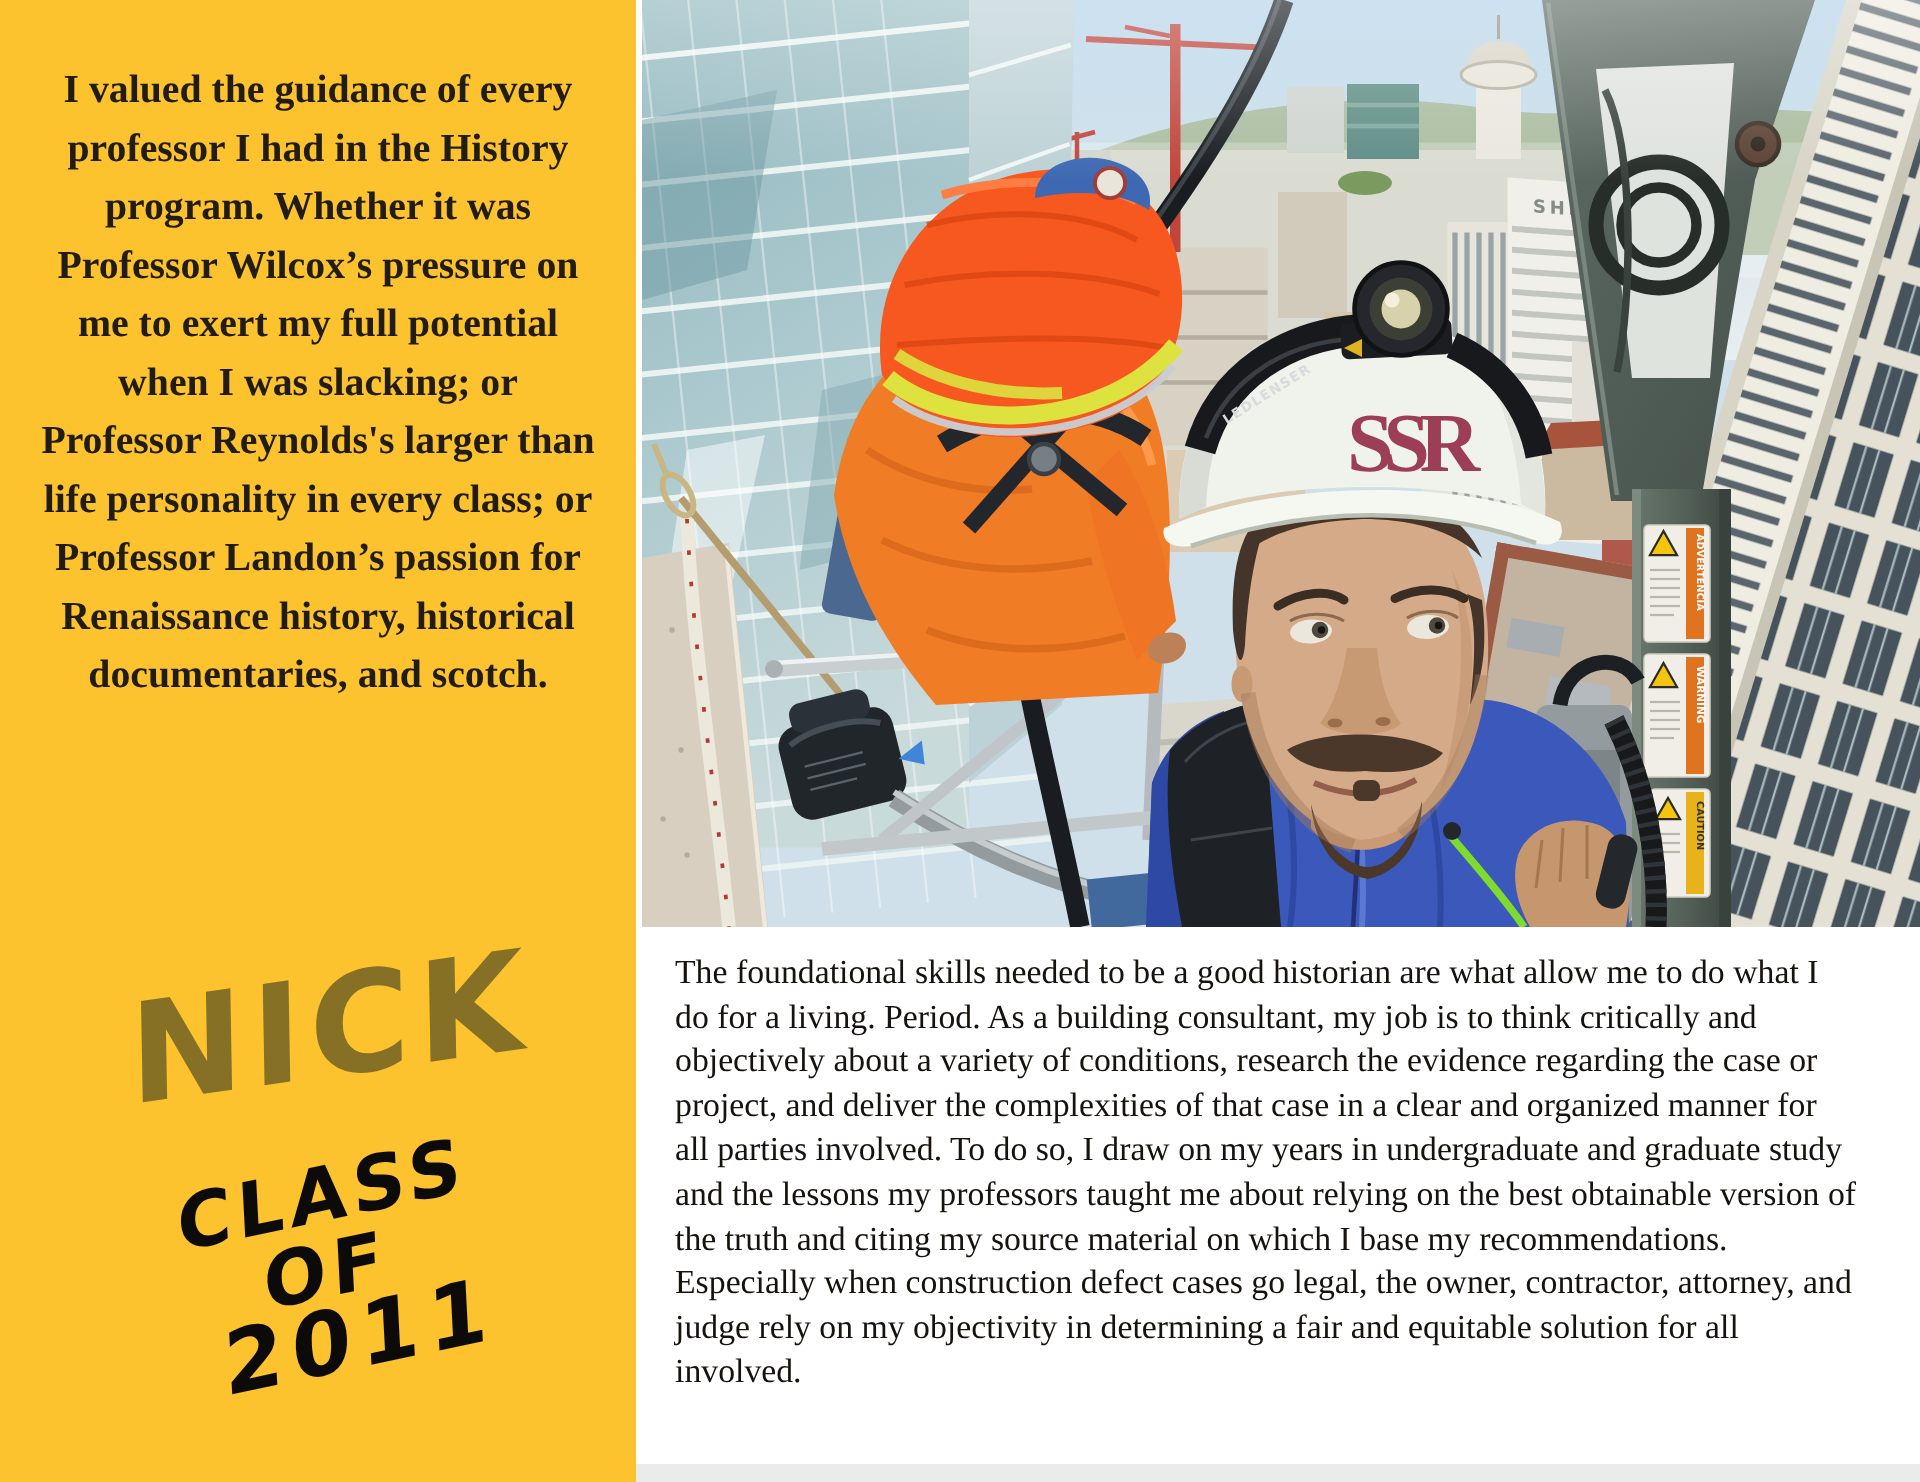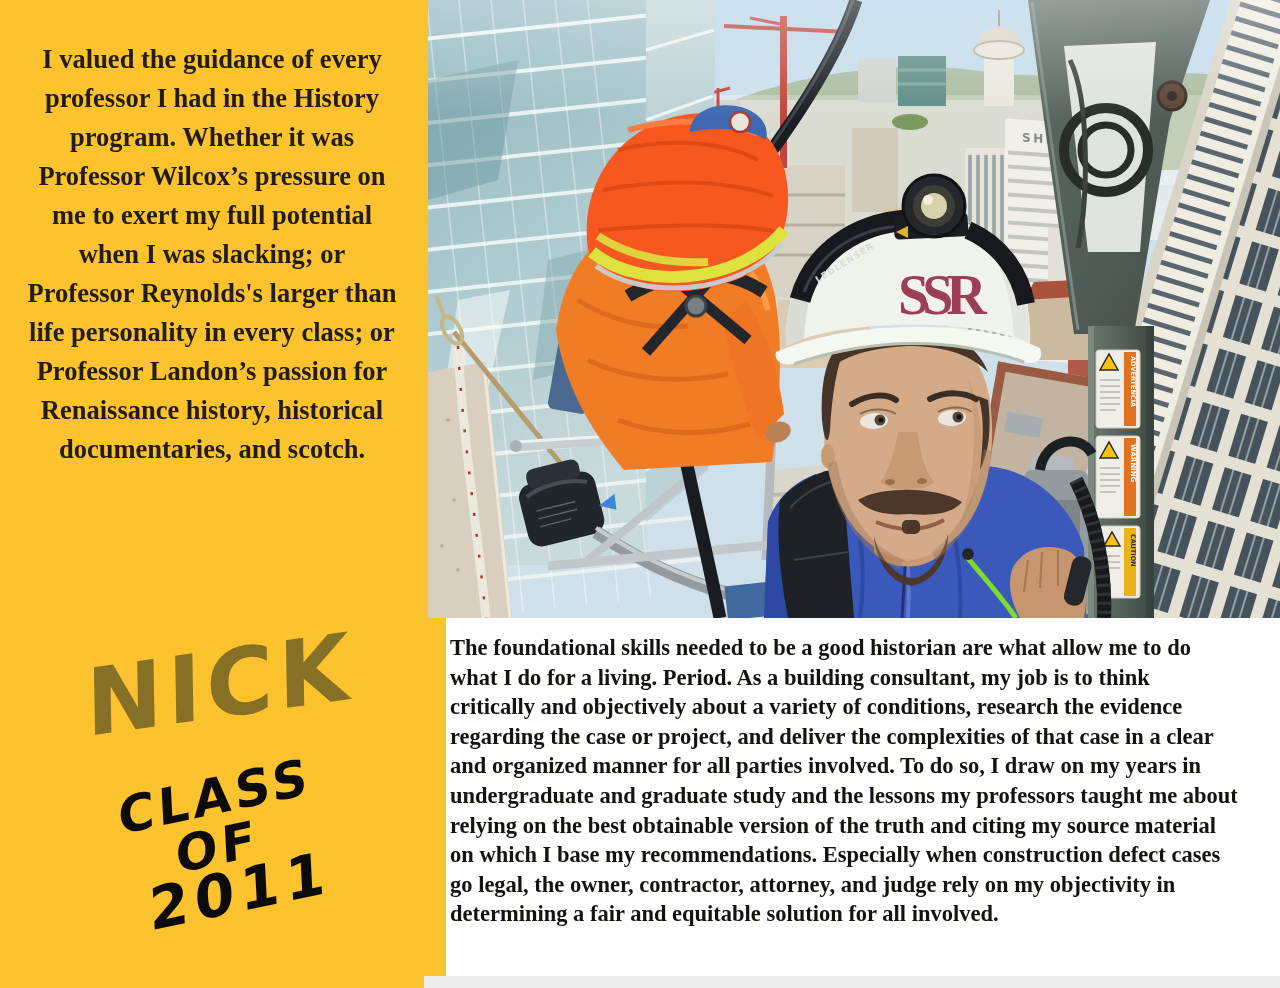--- a/index.html
+++ b/index.html
@@ -1,36 +1,36 @@
 <!DOCTYPE html>
 <html><head>
 <meta charset="utf-8">
 <style>
   html,body{margin:0;padding:0;background:#ffffff;}
   .canvas{position:relative;width:1280px;height:988px;background:#ffffff;overflow:hidden;
           font-family:"Liberation Serif","DejaVu Serif",serif;}
   
-  .panel{position:absolute;left:0;top:0;width:424px;height:988px;background:#fdc32e;padding-left:22px;}
+  .panel{position:absolute;left:0;top:0;width:424px;height:988px;background:#fdc32e;}
   .quote{position:absolute;left:24px;top:40px;width:376px;text-align:center;
          font-weight:700;font-size:26.5px;line-height:39px;color:#211d14;}
   .alumni-name{position:absolute;left:80px;top:640px;width:280px;text-align:center;
          font-family:"DejaVu Sans",sans-serif;font-weight:800;font-size:92px;line-height:1;
          color:#867026;letter-spacing:5px;transform:rotate(-8deg) skewX(-7deg);}
   .class-line{position:absolute;left:66px;top:772px;width:300px;text-align:center;
          font-family:"DejaVu Sans",sans-serif;font-weight:800;font-size:50px;line-height:1;
          color:#0c0b09;letter-spacing:4px;transform:rotate(-12deg) skewX(-9deg);}
   .class-year{position:absolute;left:140px;top:862px;width:200px;text-align:center;
          font-family:"DejaVu Sans",sans-serif;font-weight:800;font-size:58px;line-height:1;
          color:#0c0b09;letter-spacing:6px;transform:rotate(-12deg) skewX(-9deg);}
   
   .photo{position:absolute;left:428px;top:0;width:852px;height:618px;overflow:hidden;background:#cfe0ea;}
   .photo svg{display:block;}
   
   .caption{position:absolute;left:450px;top:633px;width:788px;
-           font-weight:700;font-size:22.5px;line-height:29.6px;color:#16130e;text-align:left;}
+           font-weight:400;font-size:22.5px;line-height:29.6px;color:#16130e;text-align:left;}
   .bottom-strip{position:absolute;left:424px;top:976px;width:856px;height:12px;background:#ebebeb;}
 </style>
 </head>
 <body>
 
 <div class="canvas">
 
   <div class="panel">
     <div class="quote">I valued the guidance of every professor I had in the History program. Whether it was Professor Wilcox’s pressure on me to exert my full potential when I was slacking; or Professor Reynolds's larger than life personality in every class; or Professor Landon’s passion for Renaissance history, historical documentaries, and scotch.</div>
     <div class="alumni-name">NICK</div>

